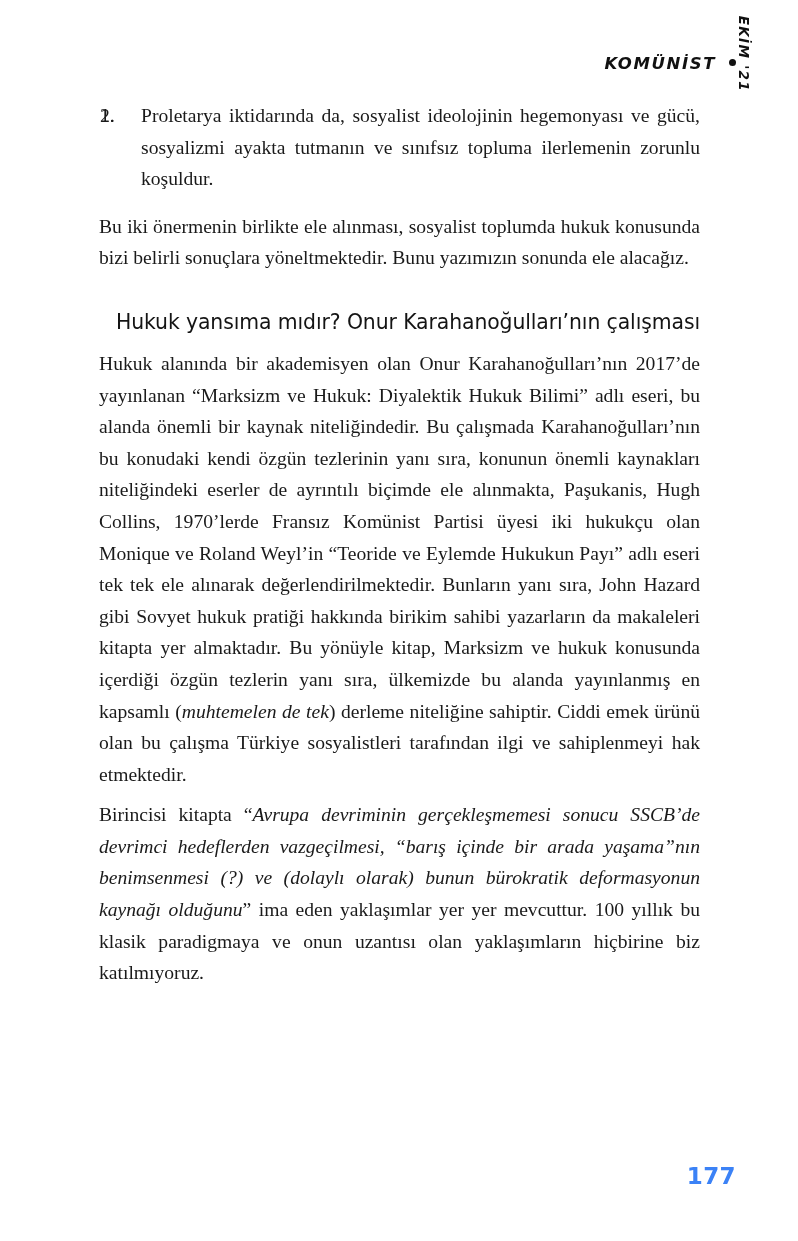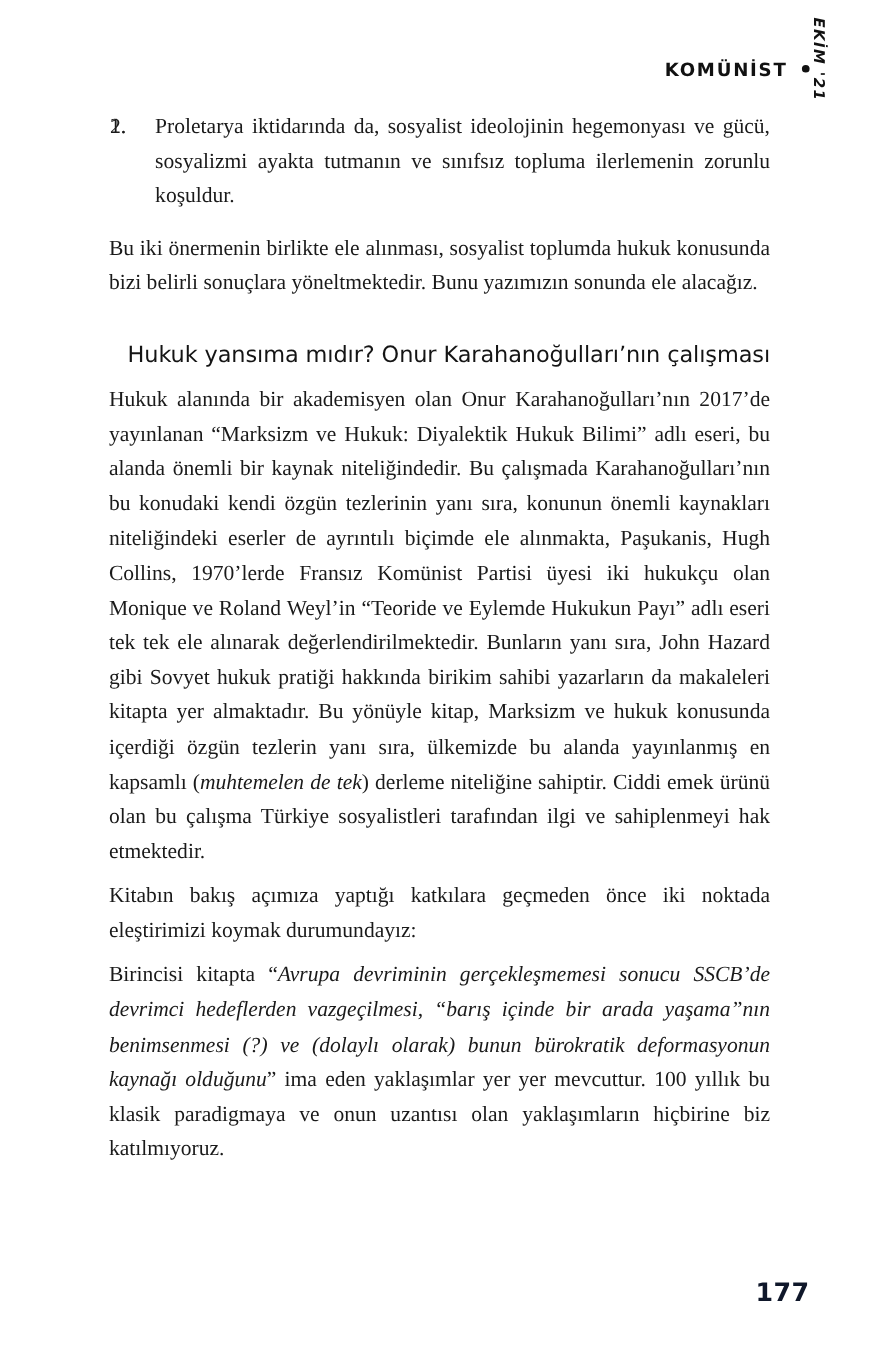--- a/index.html
+++ b/index.html
@@ -24,20 +24,21 @@
 
   
   .running-head {
     position: absolute;
     top: 54px;
     right: 62px;
     display: flex;
     align-items: center;
     gap: 13px;
     font-family: "DejaVu Sans", "Liberation Sans", sans-serif;
+    font-style: italic;
     font-weight: bold;
     font-size: 16.5px;
     letter-spacing: 1.6px;
     color: #111111;
     white-space: nowrap;
   }
   .running-head .dot {
     display: inline-block;
     width: 7px;
     height: 7px;
@@ -120,21 +121,21 @@
 
   
   .folio {
     position: absolute;
     right: 62px;
     bottom: 52px;
     font-family: "DejaVu Sans", "Liberation Sans", sans-serif;
     font-weight: bold;
     font-size: 23px;
     letter-spacing: 0.4px;
-    color: #0f172a;
+    color: #3b82f6;
   }
 </style>
 </head>
 <body>
 
 <div class="page">
 
   <div class="running-head">
     <span>KOMÜNİST</span>
     <span class="dot"></span>
@@ -153,21 +154,20 @@
         <span>Proletarya iktidarında da, sosyalist ideolojinin hegemonyası ve gücü, sosyalizmi ayakta tutmanın ve sınıfsız topluma ilerlemenin zorunlu koşuldur.</span>
       </li>
     </ol>
 
     <p class="para">Bu iki önermenin birlikte ele alınması, sosyalist toplumda hukuk konusunda bizi belirli sonuçlara yöneltmektedir. Bunu yazımızın sonunda ele alacağız.</p>
 
     <h2 class="section-heading">Hukuk yansıma mıdır? Onur Karahanoğulları’nın çalışması</h2>
 
     <p class="para"><span>Hukuk alanında bir akademisyen olan Onur Karahanoğulları’nın 2017’de yayınlanan “</span><b>Marksizm ve Hukuk: Diyalektik Hukuk Bilimi</b><span>” adlı eseri, bu alanda önemli bir kaynak niteliğindedir. Bu çalışmada Karahanoğulları’nın bu konudaki kendi özgün tezlerinin yanı sıra, konunun önemli kaynakları niteliğindeki eserler de ayrıntılı biçimde ele alınmakta, Paşukanis, Hugh Collins, 1970’lerde Fransız Komünist Partisi üyesi iki hukukçu olan Monique ve Roland Weyl’in “</span><b>Teoride ve Eylemde Hukukun Payı</b><span>” adlı eseri tek tek ele alınarak değerlendirilmektedir. Bunların yanı sıra, John Hazard gibi Sovyet hukuk pratiği hakkında birikim sahibi yazarların da makaleleri kitapta yer almaktadır. Bu yönüyle kitap, Marksizm ve hukuk konusunda içerdiği özgün tezlerin yanı sıra, ülkemizde bu alanda yayınlanmış en kapsamlı (</span><i>muhtemelen de tek</i><span>) derleme niteliğine sahiptir. Ciddi emek ürünü olan bu çalışma Türkiye sosyalistleri tarafından ilgi ve sahiplenmeyi hak etmektedir.</span></p>
 
-    <p class="para">Kitabın bakış açımıza yaptığı katkılara geçmeden önce iki noktada eleştirimizi koymak durumundayız:</p>
 
     <p class="para"><span>Birincisi kitapta “</span><i>Avrupa devriminin gerçekleşmemesi sonucu SSCB’de devrimci hedeflerden vazgeçilmesi, “barış içinde bir arada yaşama”nın benimsenmesi (?) ve (dolaylı olarak) bunun bürokratik deformasyonun kaynağı olduğunu</i><span>” ima eden yaklaşımlar yer yer mevcuttur. 100 yıllık bu klasik paradigmaya ve onun uzantısı olan yaklaşımların hiçbirine biz katılmıyoruz.</span></p>
 
   </div>
 
   <div class="folio">177</div>
 
 </div>
 
 </body></html>

